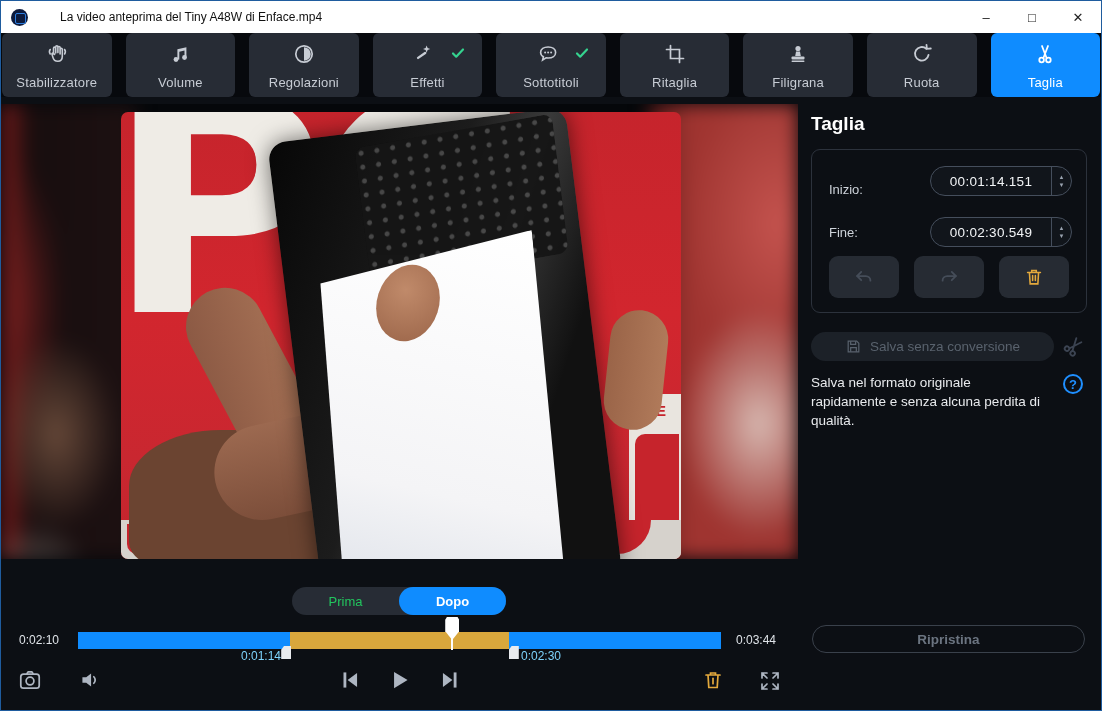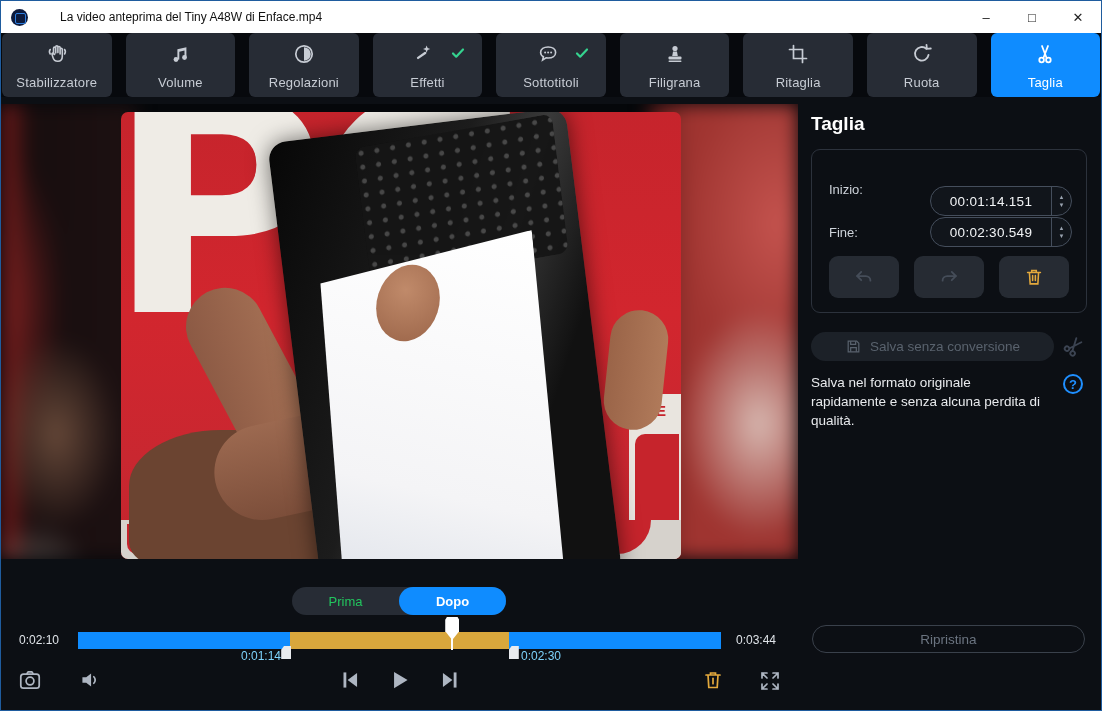--- a/index.html
+++ b/index.html
@@ -99,21 +99,21 @@
   .time-field { position:absolute; left:118px; width:142px; height:30px; border:1px solid #454e5c; border-radius:15px; display:flex; align-items:center; background:#11151b; }
   .time-val { flex:1; text-align:center; font-size:13.5px; color:#f2f4f6; letter-spacing:.3px; }
   .spin { width:20px; height:100%; border-left:1px solid #454e5c; display:flex; flex-direction:column; align-items:center; justify-content:center; gap:2px; color:#9aa3b0; font-size:6px; line-height:6px; }
   .hist-btn { position:absolute; top:106px; width:70px; height:42px; background:#262b33; border-radius:9px; display:flex; align-items:center; justify-content:center; }
   .hist-undo { left:17px; } .hist-redo { left:102px; } .hist-trash { left:187px; }
   .hist-btn svg { width:22px; height:22px; }
   .save-btn { position:absolute; left:13px; top:235px; width:243px; height:29px; background:#1c2128; border-radius:15px; display:flex; align-items:center; justify-content:center; gap:8px; color:#59626d; font-size:13.5px; }
   .save-scissors { position:absolute; left:263px; top:236px; width:26px; height:26px; color:#3c4452; }
   .save-desc { position:absolute; left:13px; top:276px; width:230px; font-size:13.5px; line-height:19px; color:#e8eaed; }
   .help { position:absolute; left:265px; top:277px; width:20px; height:20px; border:2px solid #1f8fff; border-radius:50%; color:#1f8fff; font-size:13px; font-weight:bold; display:flex; align-items:center; justify-content:center; }
-  .restore-btn { position:absolute; left:14px; top:528px; width:273px; height:28px; border:1px solid #3a414b; border-radius:14px; display:flex; align-items:center; justify-content:center; color:#6b7480; font-size:13.5px; }
+  .restore-btn { position:absolute; left:14px; top:528px; width:273px; height:28px; border:1px solid #3a414b; border-radius:14px; display:flex; align-items:center; justify-content:center; color:#6b7480; font-size:13.5px;font-weight:bold; }
   .finish-btn { position:absolute; left:14px; top:571px; width:273px; height:29px; background:#0f8cff; border-radius:15px; display:flex; align-items:center; justify-content:center; color:#fff; font-size:14px; font-weight:bold; }
 </style>
 </head>
 <body>
 
 <div class="window">
 
   <div class="titlebar">
     <div class="appicon"></div>
     <div class="title-text">La video anteprima del Tiny A48W di Enface.mp4</div>
@@ -178,37 +178,37 @@
         </span>
       <span class="check">
           <svg class="ic" viewBox="0 0 16 16" fill="none" stroke="#35d38f" stroke-width="2.2" stroke-linecap="round" stroke-linejoin="round">
             <path d="M3 8.5l3.2 3.2L13 4.5"></path>
           </svg>
         </span>
       <span class="tlabel">Sottotitoli</span>
     </div>
     <div class="tab">
       <span class="ticon">
+          <svg class="ic" viewBox="0 0 24 24" fill="none" stroke="#c7ccd4" stroke-width="1.7" stroke-linecap="round">
+            <path d="M7.5 3.5v13h13"></path>
+            <path d="M3.5 7.5h13v13"></path>
+          </svg>
+        </span>
+      <span class="tlabel">Ritaglia</span>
+    </div>
+    <div class="tab">
+      <span class="ticon">
           <svg class="ic" viewBox="0 0 24 24" fill="#c7ccd4">
             <circle cx="12" cy="6.5" r="2.6"></circle>
             <path d="M10 9.5h4l.8 4.5H9.2z"></path>
             <rect x="5.5" y="14.5" width="13" height="3" rx="1"></rect>
             <rect x="5.5" y="18.6" width="13" height="1.4" rx=".7"></rect>
           </svg>
         </span>
       <span class="tlabel">Filigrana</span>
-    </div>
-    <div class="tab">
-      <span class="ticon">
-          <svg class="ic" viewBox="0 0 24 24" fill="none" stroke="#c7ccd4" stroke-width="1.7" stroke-linecap="round">
-            <path d="M7.5 3.5v13h13"></path>
-            <path d="M3.5 7.5h13v13"></path>
-          </svg>
-        </span>
-      <span class="tlabel">Ritaglia</span>
     </div>
     <div class="tab">
       <span class="ticon">
           <svg class="ic" viewBox="0 0 24 24" fill="none" stroke="#c7ccd4" stroke-width="1.8" stroke-linecap="round">
             <path d="M18.5 13a6.8 6.8 0 1 1-2.2-6.3"></path>
             <path d="M16.5 2.8l.3 4 4-.3"></path>
           </svg>
         </span>
       <span class="tlabel">Ruota</span>
     </div>
@@ -314,21 +314,21 @@
           <path d="M4 9V4h5M4 4l5 5M20 9V4h-5M20 4l-5 5M4 15v5h5M4 20l5-5M20 15v5h-5M20 20l-5-5"></path>
         </svg>
       </span>
   </div>
 
   <div class="panel">
     <div class="panel-title">Taglia</div>
 
     <div class="groupbox">
       <div class="row-label" style="left:17px; top:32px;">Inizio:</div>
-      <div class="time-field" style="top:36px;">
+      <div class="time-field" style="top:16px;">
         <div class="time-val">00:01:14.151</div>
         <div class="spin">
             <span>▲</span>
             <span>▼</span>
           </div>
       </div>
       <div class="row-label" style="left:17px; top:75px;">Fine:</div>
       <div class="time-field" style="top:67px;">
         <div class="time-val">00:02:30.549</div>
         <div class="spin">

